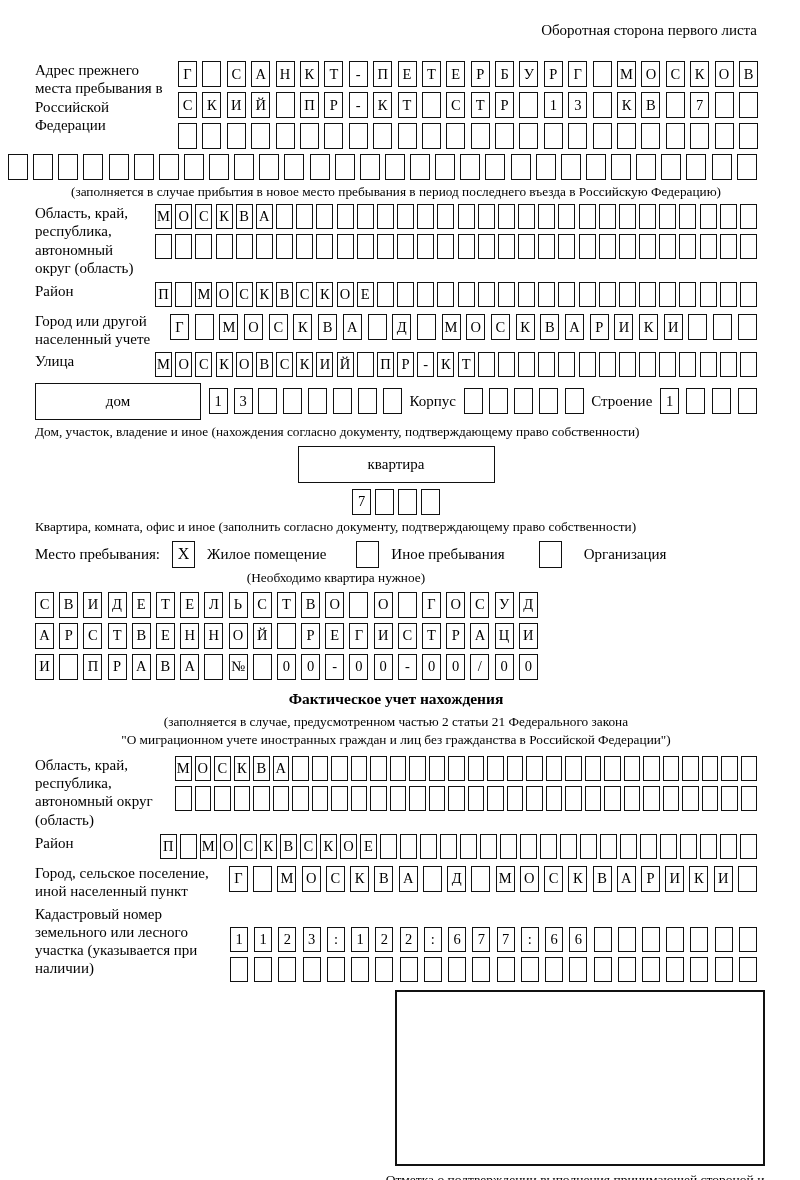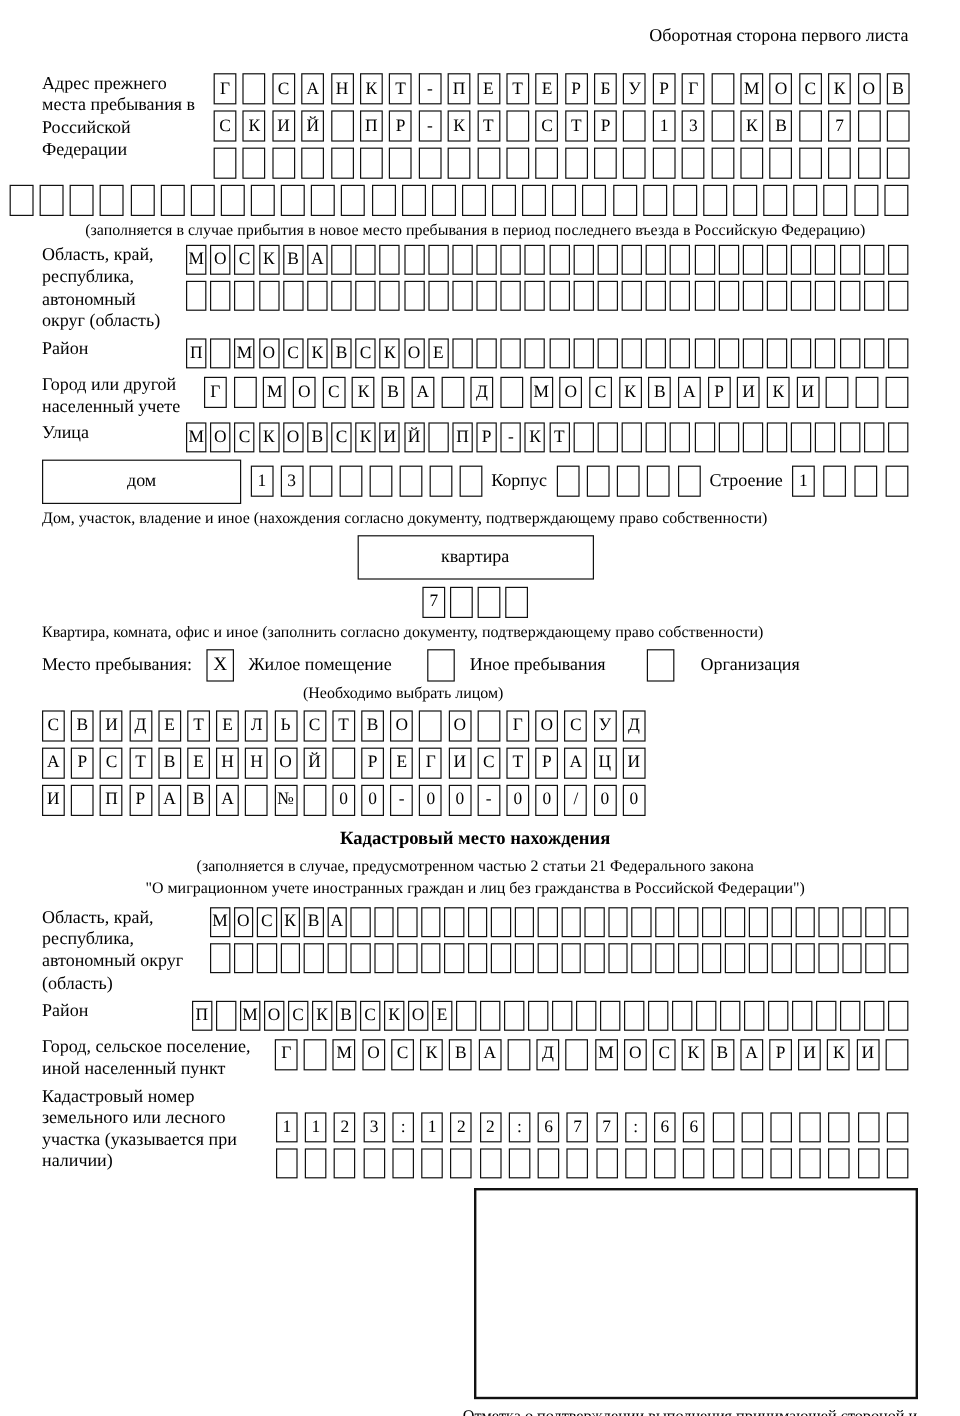--- a/index.html
+++ b/index.html
@@ -390,21 +390,21 @@
 
   <div class="mesto-line">
     <span class="inline-lbl">Место пребывания:</span>
     <span class="chk">X</span>
     <span class="inline-lbl">Жилое помещение</span>
     <span class="chk" style="margin-left:18px;"></span>
     <span class="inline-lbl">Иное пребывания</span>
     <span class="chk" style="margin-left:22px;"></span>
     <span class="inline-lbl" style="margin-left:10px;">Организация</span>
   </div>
-  <div class="note" style="margin:2px 120px 6px 0;">(Необходимо выбрать лицом)</div>
+  <div class="note" style="margin:2px 120px 6px 0;">(Необходимо квартира нужное)</div>
 
   <div class="frow">
     <div class="rows">
       <div class="boxrow br-doc">
           <span class="cell">С</span>
           <span class="cell">В</span>
           <span class="cell">И</span>
           <span class="cell">Д</span>
           <span class="cell">Е</span>
           <span class="cell">Т</span>
@@ -466,21 +466,21 @@
           <span class="cell">-</span>
           <span class="cell">0</span>
           <span class="cell">0</span>
           <span class="cell">/</span>
           <span class="cell">0</span>
           <span class="cell">0</span>
         </div>
     </div>
   </div>
 
-  <div class="sub-title">Кадастровый место нахождения</div>
+  <div class="sub-title">Фактическое учет нахождения</div>
   <div class="note" style="margin:0;">(заполняется в случае, предусмотренном частью 2 статьи 21 Федерального закона</div>
   <div class="note" style="margin:2px 0 8px 0;">"О миграционном учете иностранных граждан и лиц без гражданства в Российской Федерации")</div>
 
   <div class="frow">
     <div class="lbl" style="width:140px;">Область, край, республика, автономный округ (область)</div>
     <div class="rows">
       <div class="boxrow br-f30">
           <span class="cell">М</span>
           <span class="cell">О</span>
           <span class="cell">С</span>

